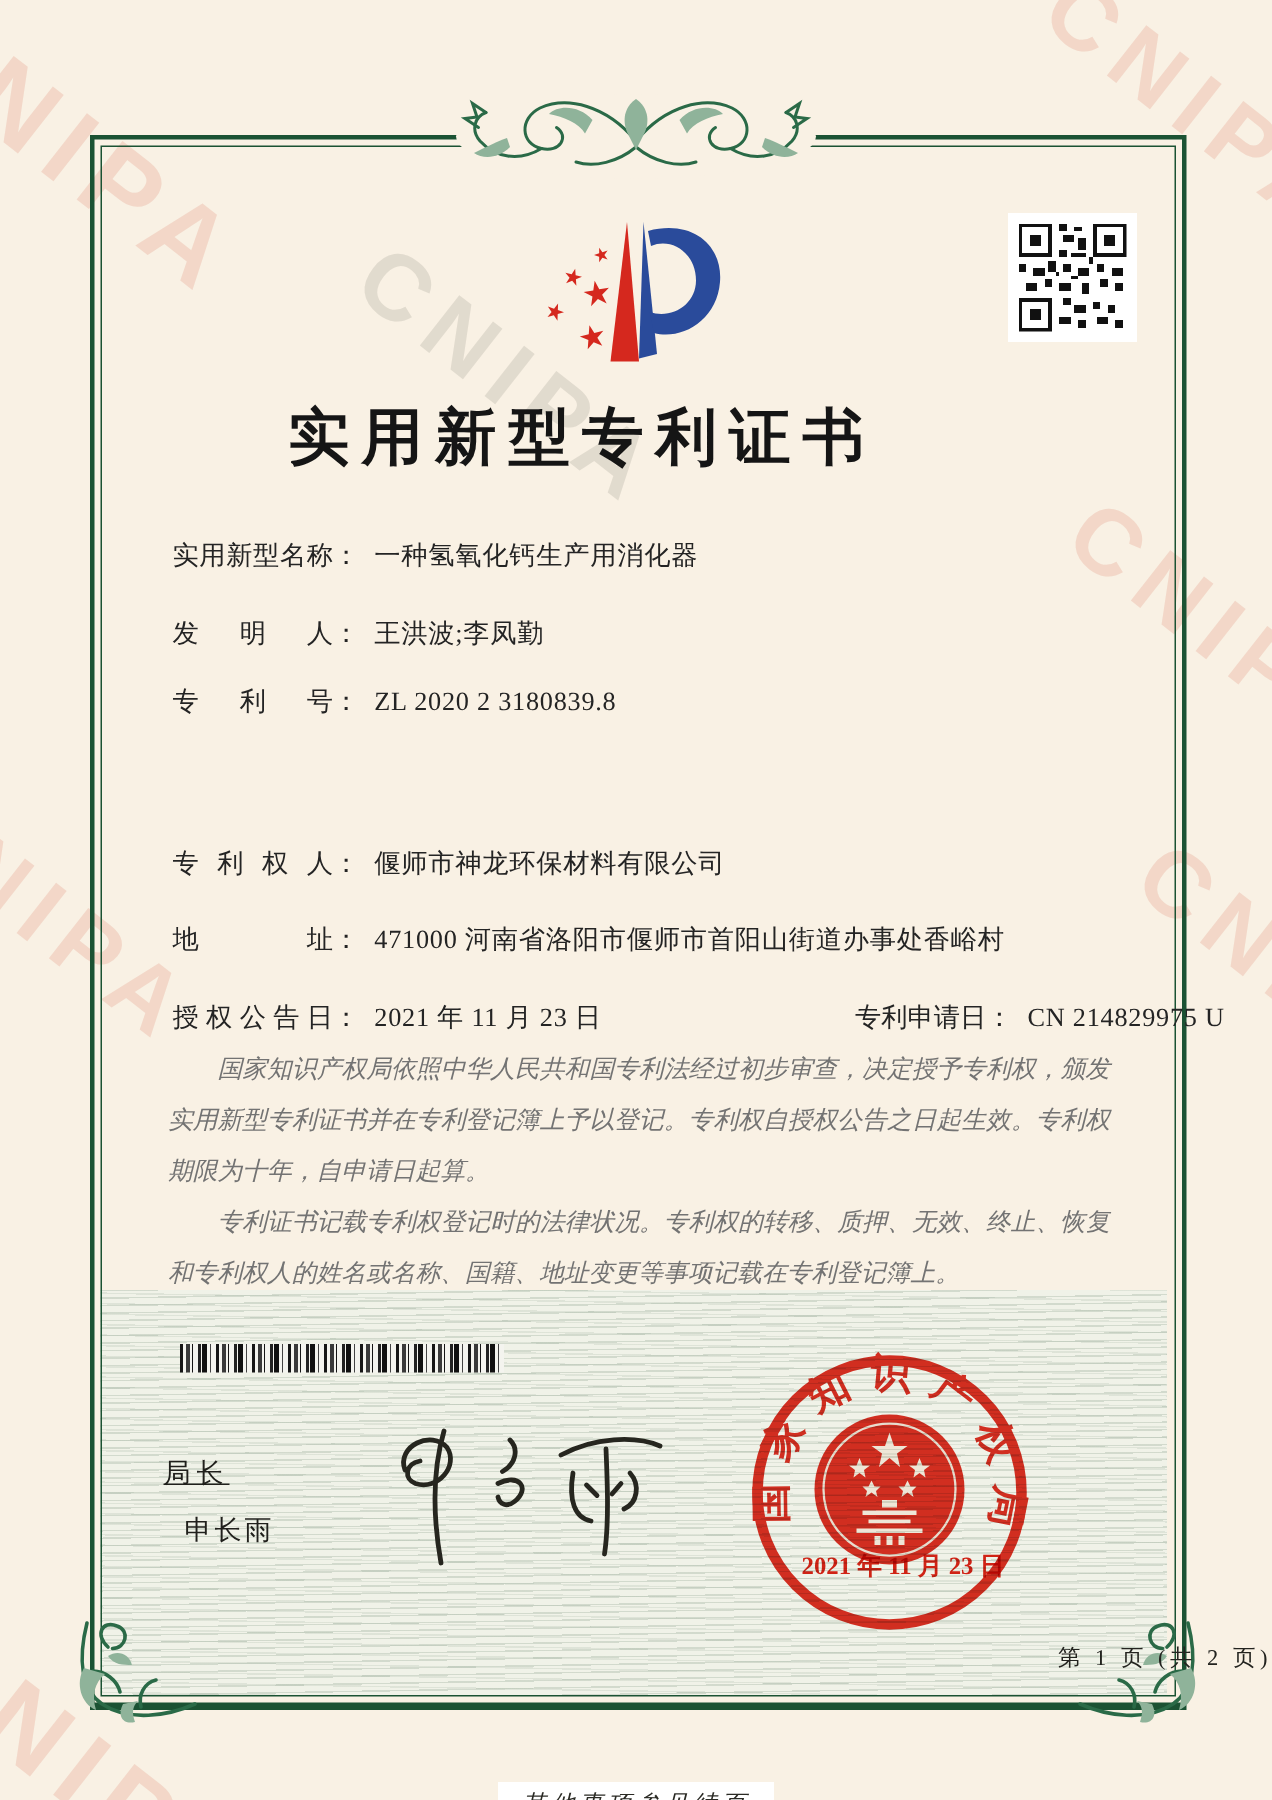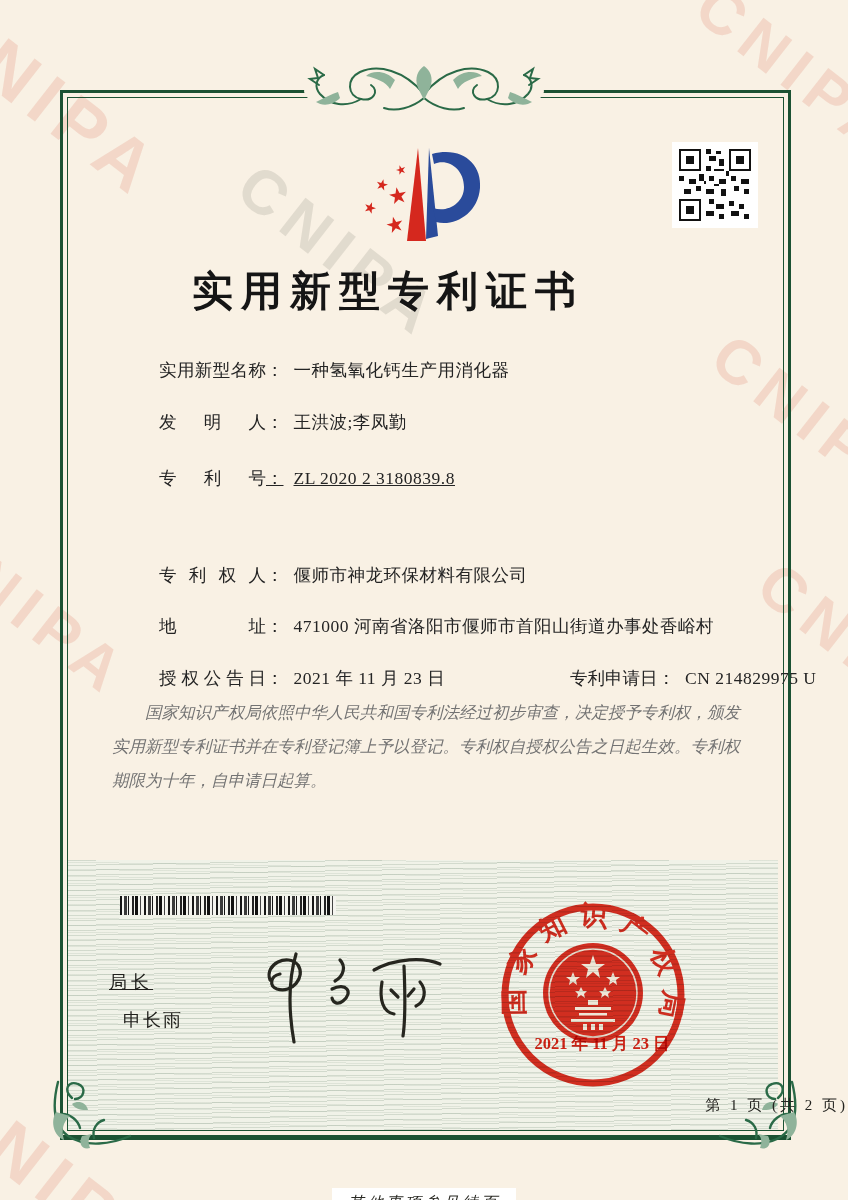--- a/index.html
+++ b/index.html
@@ -30,21 +30,21 @@
 
   .qr-pad{position:absolute;left:672px;top:142px;width:86px;height:86px;background:#fff;}
   .qr-pad svg{position:absolute;left:7px;top:7px;}
 
   .logo{position:absolute;left:356px;top:144px;}
 
   .title{position:absolute;left:0;top:264px;width:776px;text-align:center;
       font-size:41px;font-weight:bold;letter-spacing:8px;color:#151515;}
 
   .field{position:absolute;left:115px;font-size:17.5px;color:#242424;white-space:nowrap;}
-  .field .lbl{display:inline-block;width:107px;text-align:justify;text-align-last:justify;vertical-align:top;margin-left:44px;}
+  .field .lbl{display:inline-block;width:107px;text-align:justify;text-align-last:justify;vertical-align:top;}
   .field .colon{margin-right:10px;}
   .field .val{letter-spacing:.5px;}
   .grant-no{position:absolute;left:455px;top:0;}
 
   .body-text{position:absolute;left:112px;top:696px;width:628px;font-size:16.5px;
       line-height:2.06;color:#737373;font-style:italic;text-align:justify;}
   .body-text p{margin:0;text-indent:2em;}
 
   .barcode{position:absolute;left:120px;top:896px;width:216px;height:19px;
       background:repeating-linear-gradient(90deg,
@@ -207,39 +207,40 @@
   </svg>
 
   <div class="title">实用新型专利证书</div>
 
   <div class="field" style="top:358px;">
     <span class="lbl">实用新型名称</span><span class="colon">：</span><span class="val">一种氢氧化钙生产用消化器</span>
   </div>
   <div class="field" style="top:410px;">
     <span class="lbl">发明人</span><span class="colon">：</span><span class="val">王洪波;李凤勤</span>
   </div>
-  <div class="field" style="top:466px;text-decoration:underline;">
+  <div class="field" style="top:455px;">
     <span class="lbl">专利号</span><span class="colon">：</span><span class="val">ZL 2020 2 3180839.8</span>
   </div>
   <div class="field" style="top:563px;">
     <span class="lbl">专利权人</span><span class="colon">：</span><span class="val">偃师市神龙环保材料有限公司</span>
   </div>
   <div class="field" style="top:614px;">
     <span class="lbl">地址</span><span class="colon">：</span><span class="val">471000 河南省洛阳市偃师市首阳山街道办事处香峪村</span>
   </div>
 
   <div class="field" style="top:666px;width:640px;">
     <span class="lbl">授权公告日</span><span class="colon">：</span><span class="val">2021 年 11 月 23 日</span>
     <span class="grant-no">
       <span>专利申请日</span><span class="colon">：</span><span class="val">CN 214829975 U</span>
     </span>
   </div>
 
   <div class="body-text">
     <p>国家知识产权局依照中华人民共和国专利法经过初步审查，决定授予专利权，颁发实用新型专利证书并在专利登记簿上予以登记。专利权自授权公告之日起生效。专利权期限为十年，自申请日起算。</p>
+    <p>专利证书记载专利权登记时的法律状况。专利权的转移、质押、无效、终止、恢复和专利权人的姓名或名称、国籍、地址变更等事项记载在专利登记簿上。</p>
   </div>
 
   <div class="barcode"></div>
 
   <div class="sig-title">局长</div>
   <div class="sig-name">申长雨</div>
   <svg class="sig-script" width="200" height="105" viewBox="0 0 200 105">
     <g stroke="#26261f" stroke-width="3.2" fill="none" stroke-linecap="round" stroke-linejoin="round">
       <path d="M44,10 C37,34 36,64 42,98"></path>
       <path d="M18,36 C12,20 36,9 46,21 C54,33 40,50 25,45 C17,42 18,32 28,30"></path>

